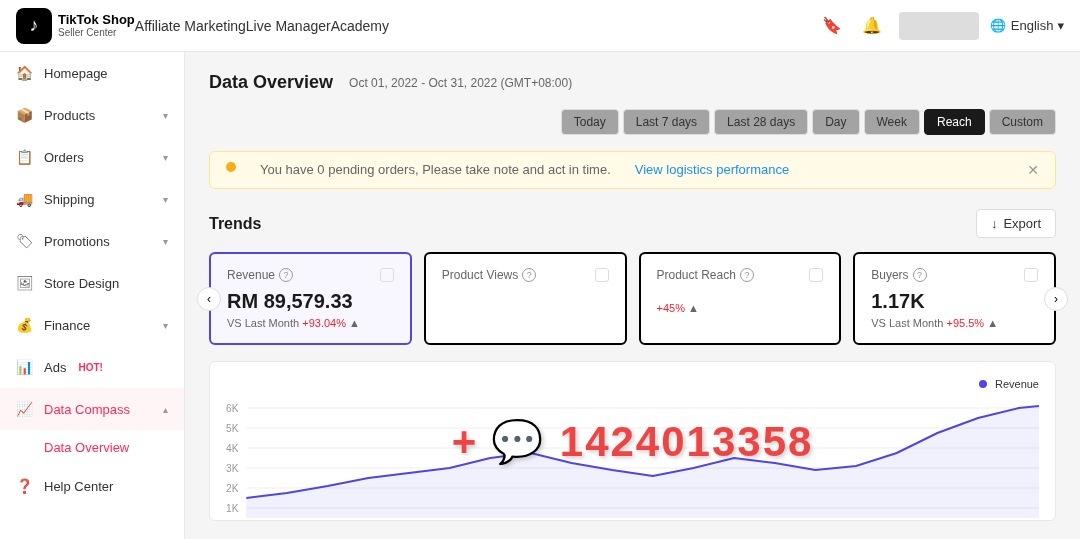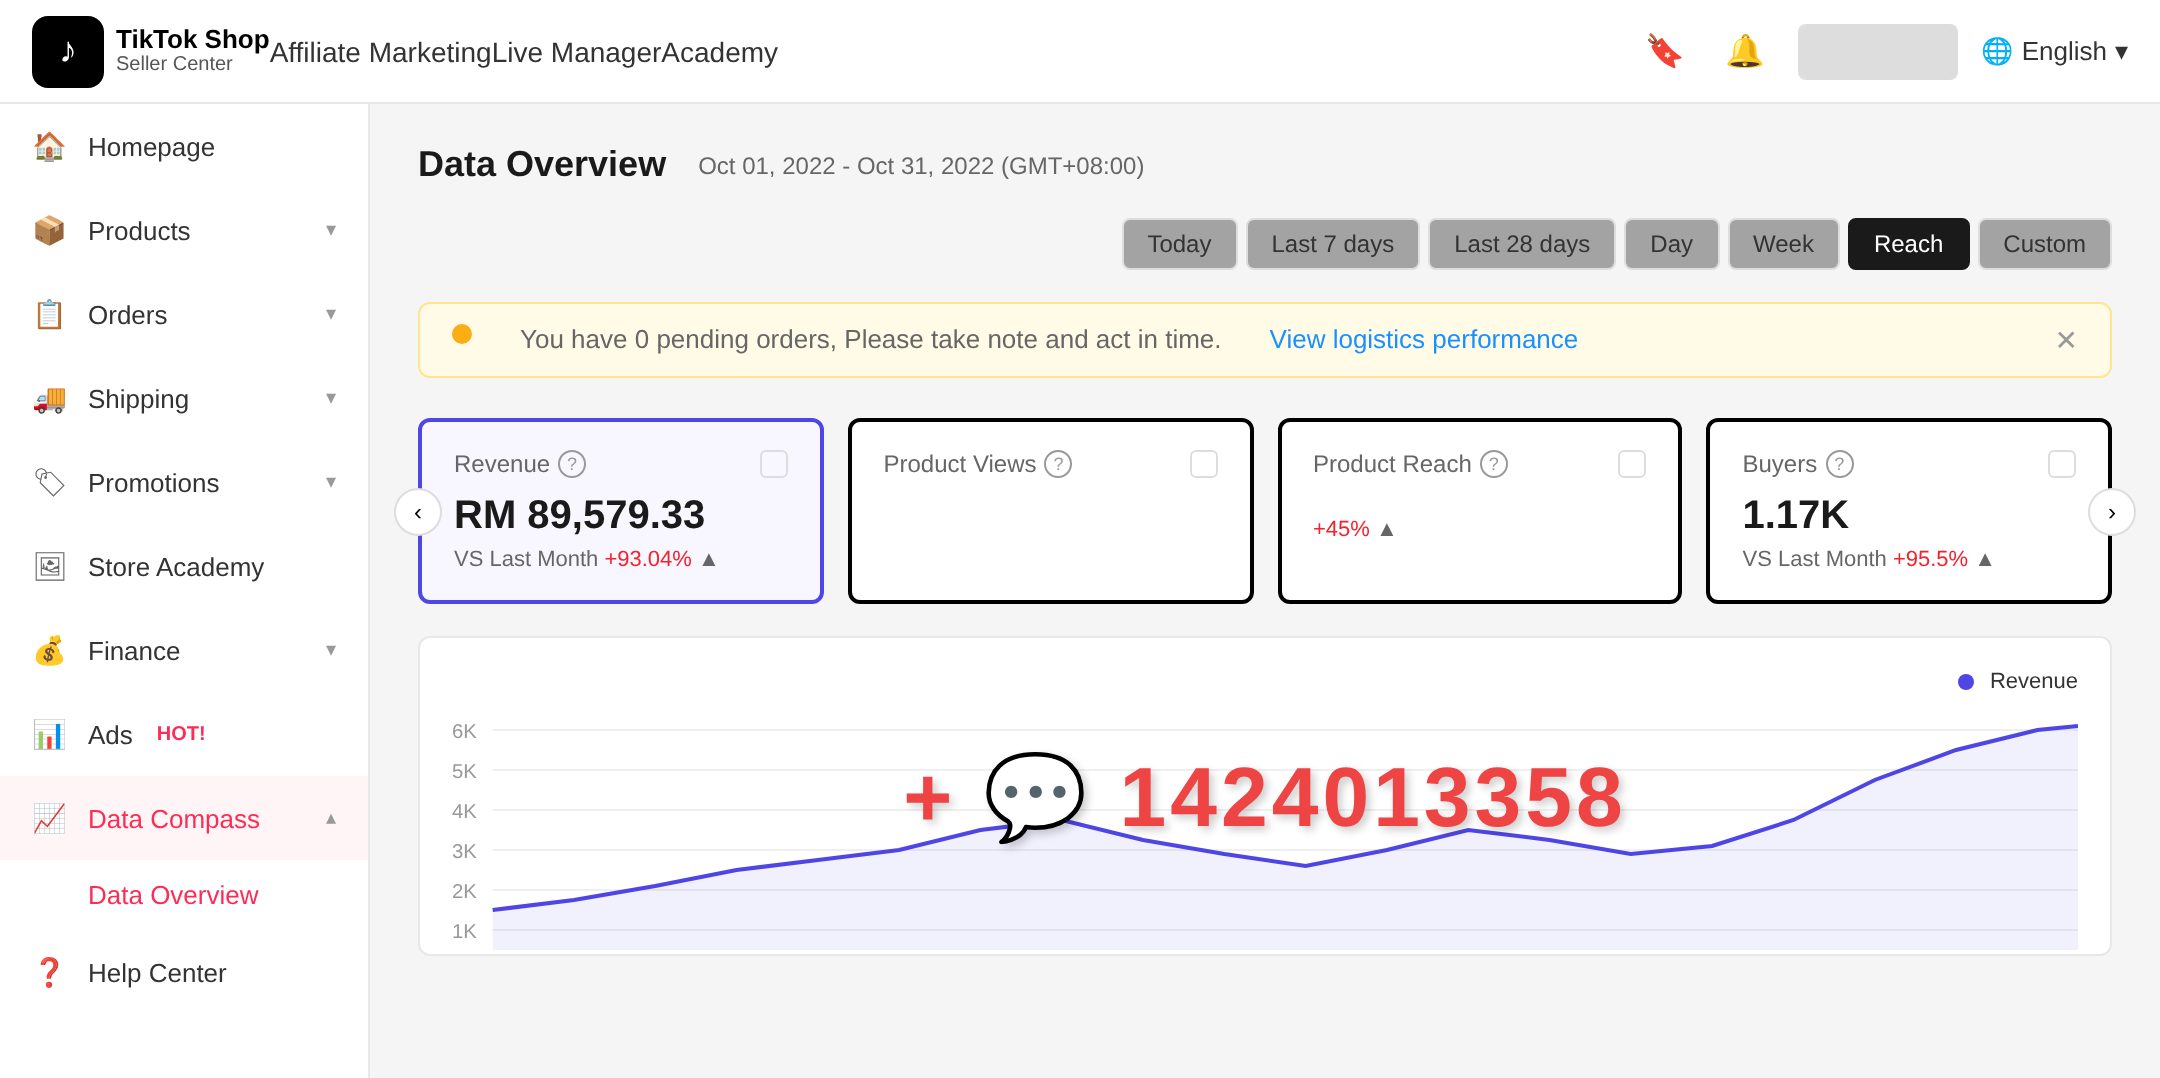--- a/index.html
+++ b/index.html
@@ -426,21 +426,21 @@
   <div class="sidebar-item">
     <div class="sidebar-item-left">
       <span class="sidebar-icon">🏷</span>
       <span>Promotions</span>
     </div>
     <span class="chevron">▾</span>
   </div>
   <div class="sidebar-item">
     <div class="sidebar-item-left">
       <span class="sidebar-icon">🖼</span>
-      <span>Store Academy</span>
+      <span>Store Design</span>
     </div>
   </div>
   <div class="sidebar-item">
     <div class="sidebar-item-left">
       <span class="sidebar-icon">💰</span>
       <span>Finance</span>
     </div>
     <span class="chevron">▾</span>
   </div>
   <div class="sidebar-item">
@@ -484,20 +484,27 @@
     </div>
   </div>
 
   <div class="alert-banner">
     <div class="alert-dot"></div>
     <span>You have 0 pending orders, Please take note and act in time.</span>
     <a class="alert-link">View logistics performance</a>
     <span class="alert-close">✕</span>
   </div>
 
+  <div class="trends-header">
+    <h2 class="trends-title">Trends</h2>
+    <button class="export-btn">
+      <span>↓</span>
+      <span>Export</span>
+    </button>
+  </div>
 
   <div class="metrics-row">
     <div class="nav-arrow left">‹</div>
 
     <div class="metric-card selected">
       <div class="metric-header">
         <div class="metric-label">
           <span>Revenue</span>
           <span class="info-icon">?</span>
         </div>

